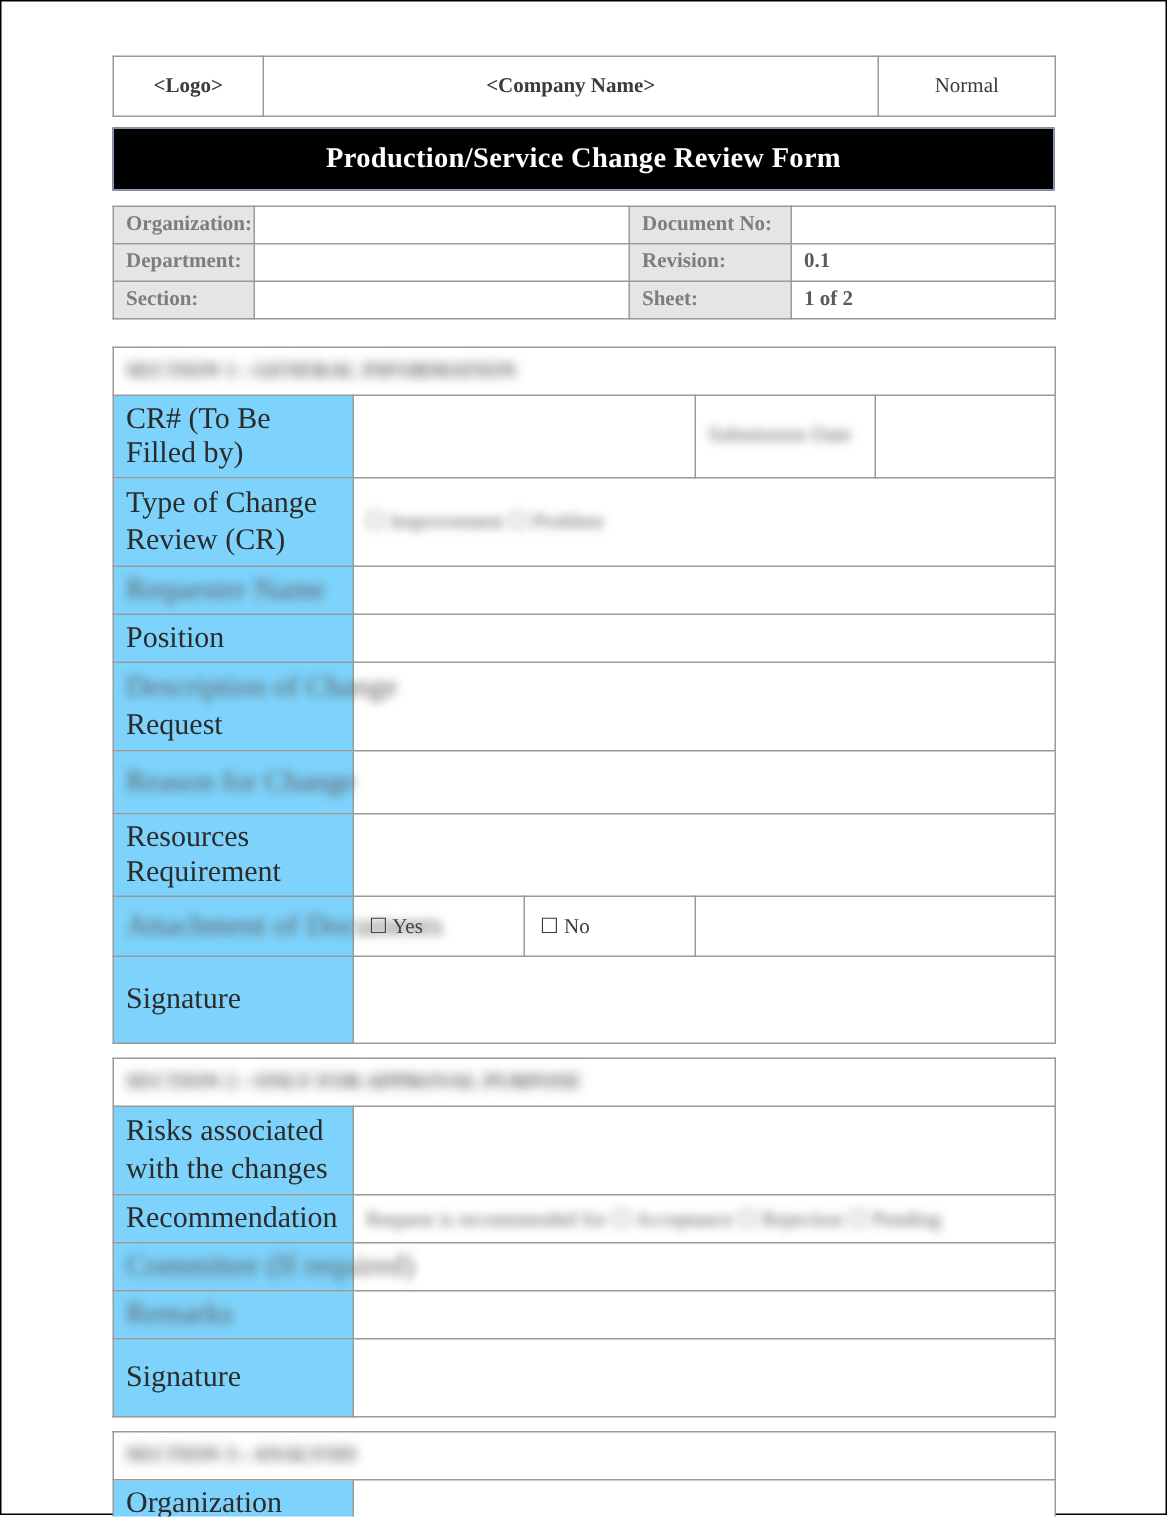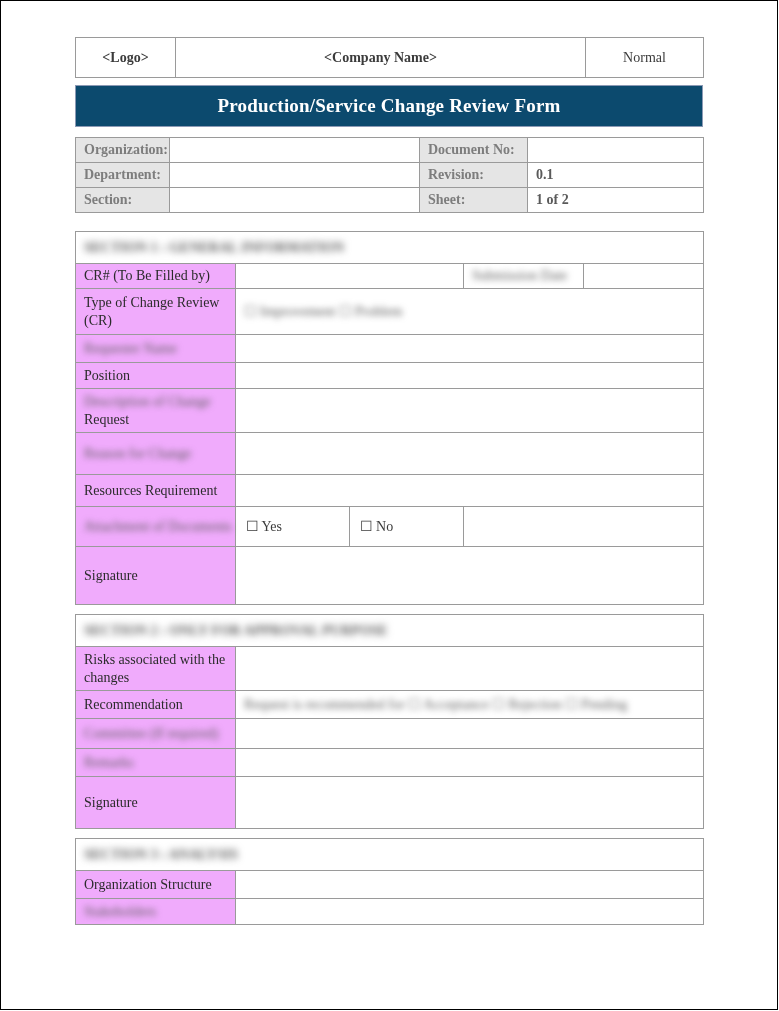--- a/index.html
+++ b/index.html
@@ -57,21 +57,21 @@
   }
   .hdr td.normal {
     font-weight: normal;
     font-size: 14px;
   }
 
   
   .title-bar {
     width: 628px;
     height: 42px;
-    background: #0c4a6e;
+    background: #000000;
     border: 1px solid #8c9ab5;
     box-sizing: border-box;
     display: flex;
     align-items: center;
     justify-content: center;
     margin-top: 7px;
   }
   .title-bar span {
     color: #ffffff;
     font-size: 19px;
@@ -89,23 +89,23 @@
   .meta td.lbl {
     font-weight: bold;
     color: #7d7d7d;
     background: #e5e5e5;
   }
   .meta td.val { color: #5a5a5a; font-weight: bold; }
 
   
   .form { margin-top: 18px; }
   .form td.lbl {
-    background: #f0abfc;
+    background: #7dd3fc;
     color: #2b2b2b;
-    font-size: 14px;
+    font-size: 20px;
   }
   .form td.blank { background: #ffffff; }
   .form td.chk {
     background: #ffffff;
     font-size: 14px;
     text-align: left;
     padding-left: 10px;
   }
   .section-row td {
     background: #f2f2f2;

